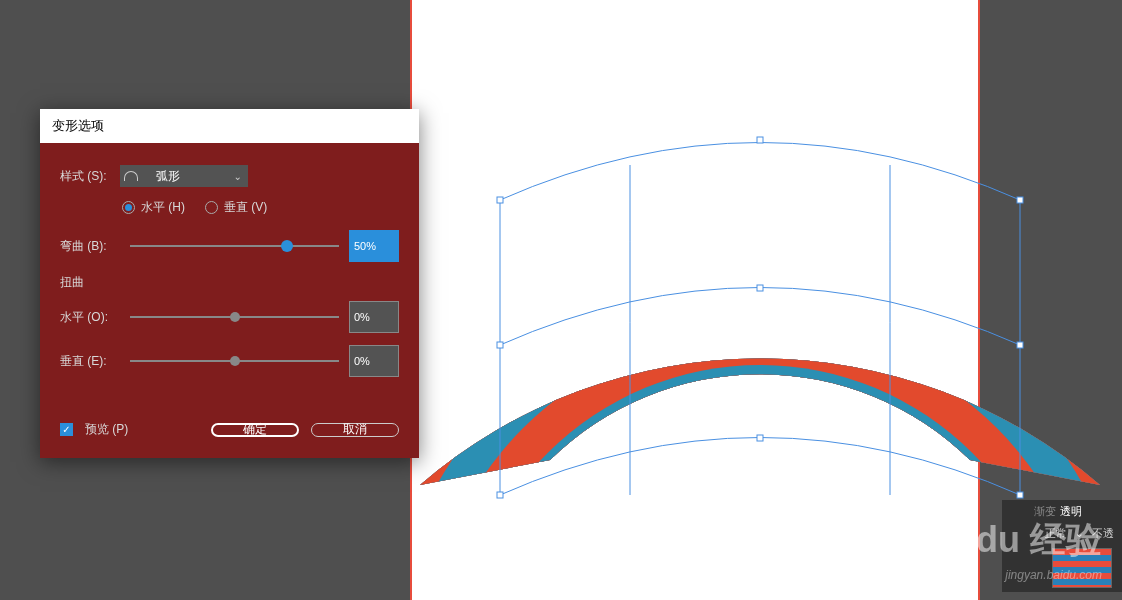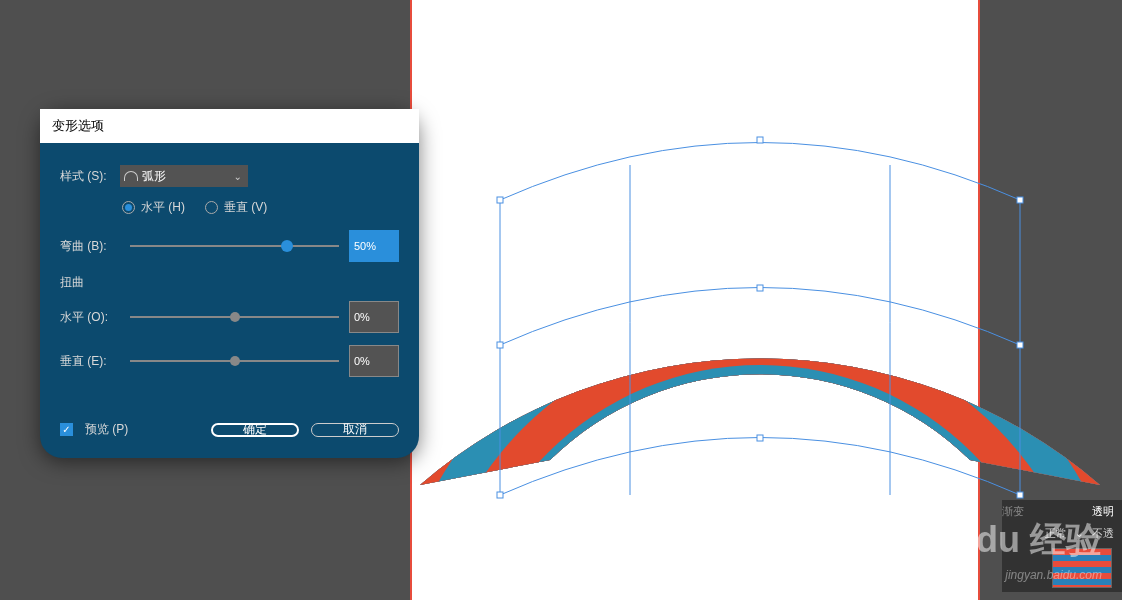--- a/index.html
+++ b/index.html
@@ -27,23 +27,22 @@
       top: 115px;
       width: 720px;
       height: 400px;
       pointer-events: none;
     }
     .dialog {
       position: absolute;
       left: 40px;
       top: 109px;
       width: 379px;
-      background: #0c4a6e;
+      background: #7f1d1d;
       box-shadow: 0 4px 20px rgba(0,0,0,0.5);
-      border-radius: 22px;
     }
     .dialog-title {
       background: #ffffff;
       color: #000;
       padding: 8px 12px;
       font-size: 13px;
     }
     .dialog-body {
       padding: 22px 20px 16px 20px;
       color: #d8d8d8;
@@ -62,21 +61,21 @@
     .style-select {
       background: #535353;
       border: none;
       color: #fff;
       width: 128px;
       height: 22px;
       padding: 0 4px;
       font-size: 12px;
       display: flex;
       align-items: center;
-      gap: 4px;
+      gap: 18px;
       position: relative;
     }
     .style-select .chevron {
       position: absolute;
       right: 6px;
       color: #ccc;
       font-size: 10px;
     }
     .radio-row {
       display: flex;
@@ -202,21 +201,21 @@
       top: 500px;
       width: 120px;
       background: #323232;
       color: #ccc;
       font-size: 11px;
     }
     .side-tabs {
       display: flex;
       height: 22px;
       align-items: center;
-      justify-content: space-between;
+      justify-content: center;
       gap: 4px;
       padding-right: 8px;
     }
     .side-tab { color: #888; }
     .side-tab.active { color: #fff; }
     .side-row {
       display: flex;
       align-items: center;
       height: 22px;
       padding: 0 8px;

